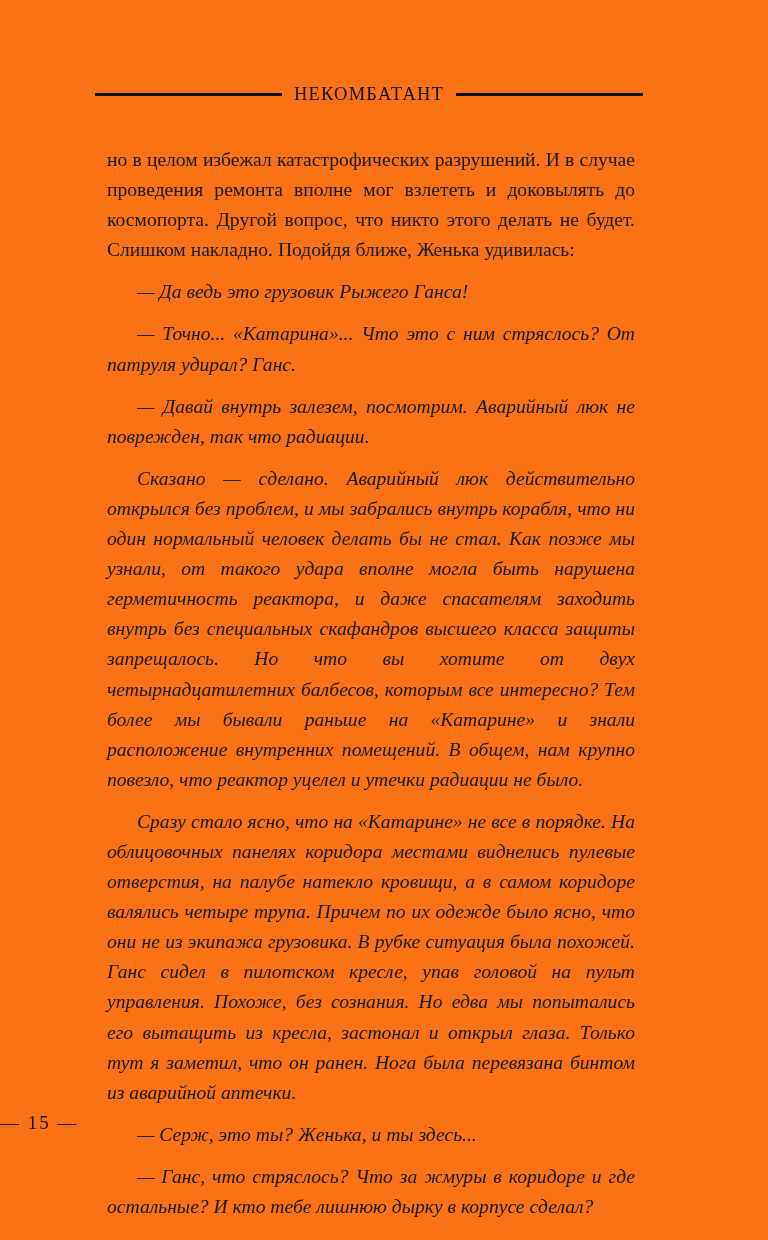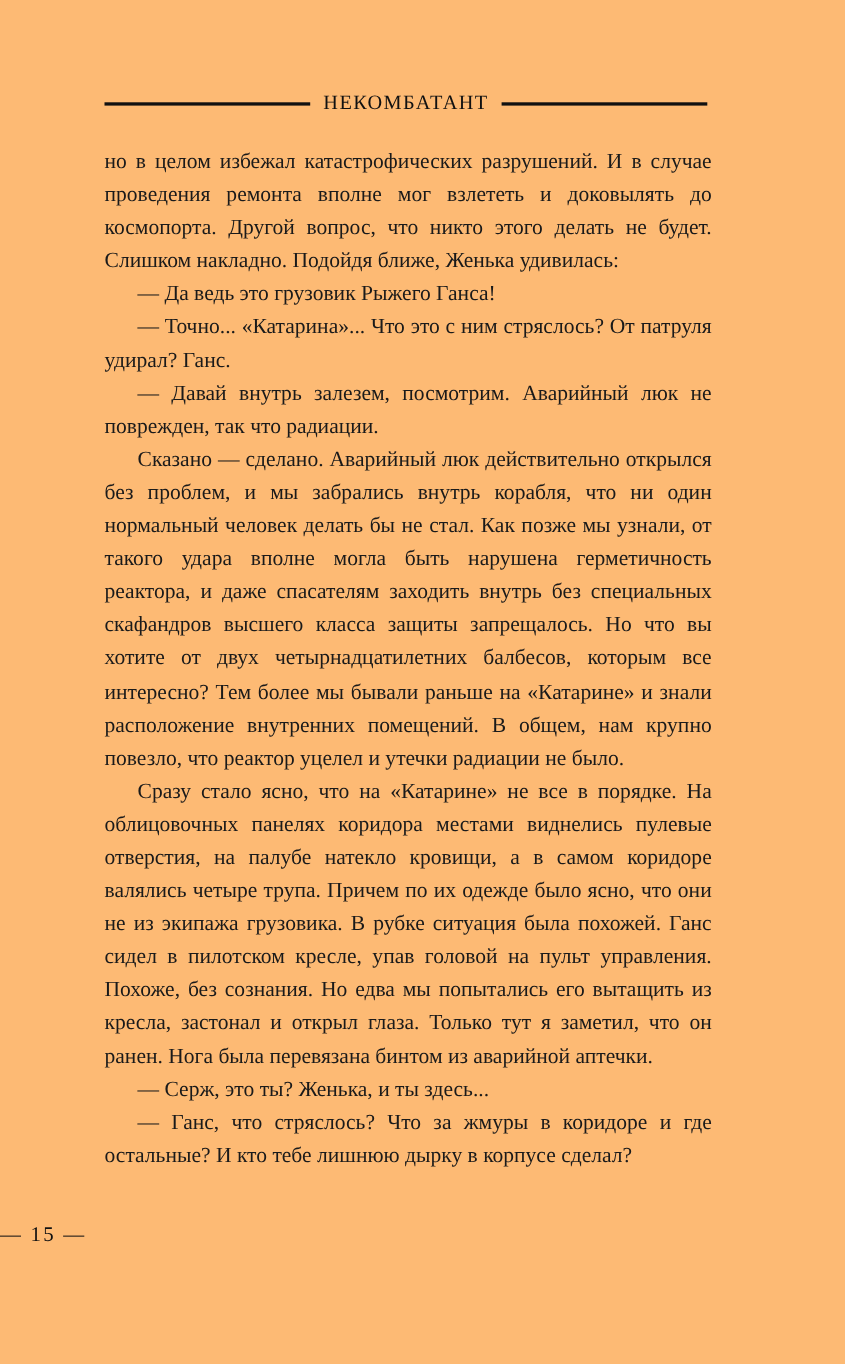--- a/index.html
+++ b/index.html
@@ -13,21 +13,21 @@
     font-family: "Liberation Serif", "DejaVu Serif", serif;
     color: #1a1a1a;
     position: relative;
     overflow: hidden;
   }
   .page {
     position: absolute;
     left: 0; top: 0;
     width: 768px;
     height: 1240px;
-    background: #fdba74;
+    background: #f97316;
   }
   .running-head {
     position: absolute;
     left: 95px;
     top: 84px;
     width: 548px;
     display: flex;
     align-items: center;
     gap: 12px;
   }
@@ -51,24 +51,25 @@
     left: 95px;
     top: 133px;
     width: 552px;
     font-size: 19.6px;
     line-height: 30.1px;
     text-align: justify;
     text-justify: inter-word;
     hyphens: manual;
   }
   .body-text p {
-    margin: 0;
+    margin: 12px;
   }
   .body-text p.indent {
     text-indent: 30px;
+    font-style: italic;
   }
   .body-text p.noindent {
     text-indent: 0;
   }
   .folio {
     position: absolute;
     left: 0;
     top: 1112px;
     width: 768px;
     font-size: 19px;

